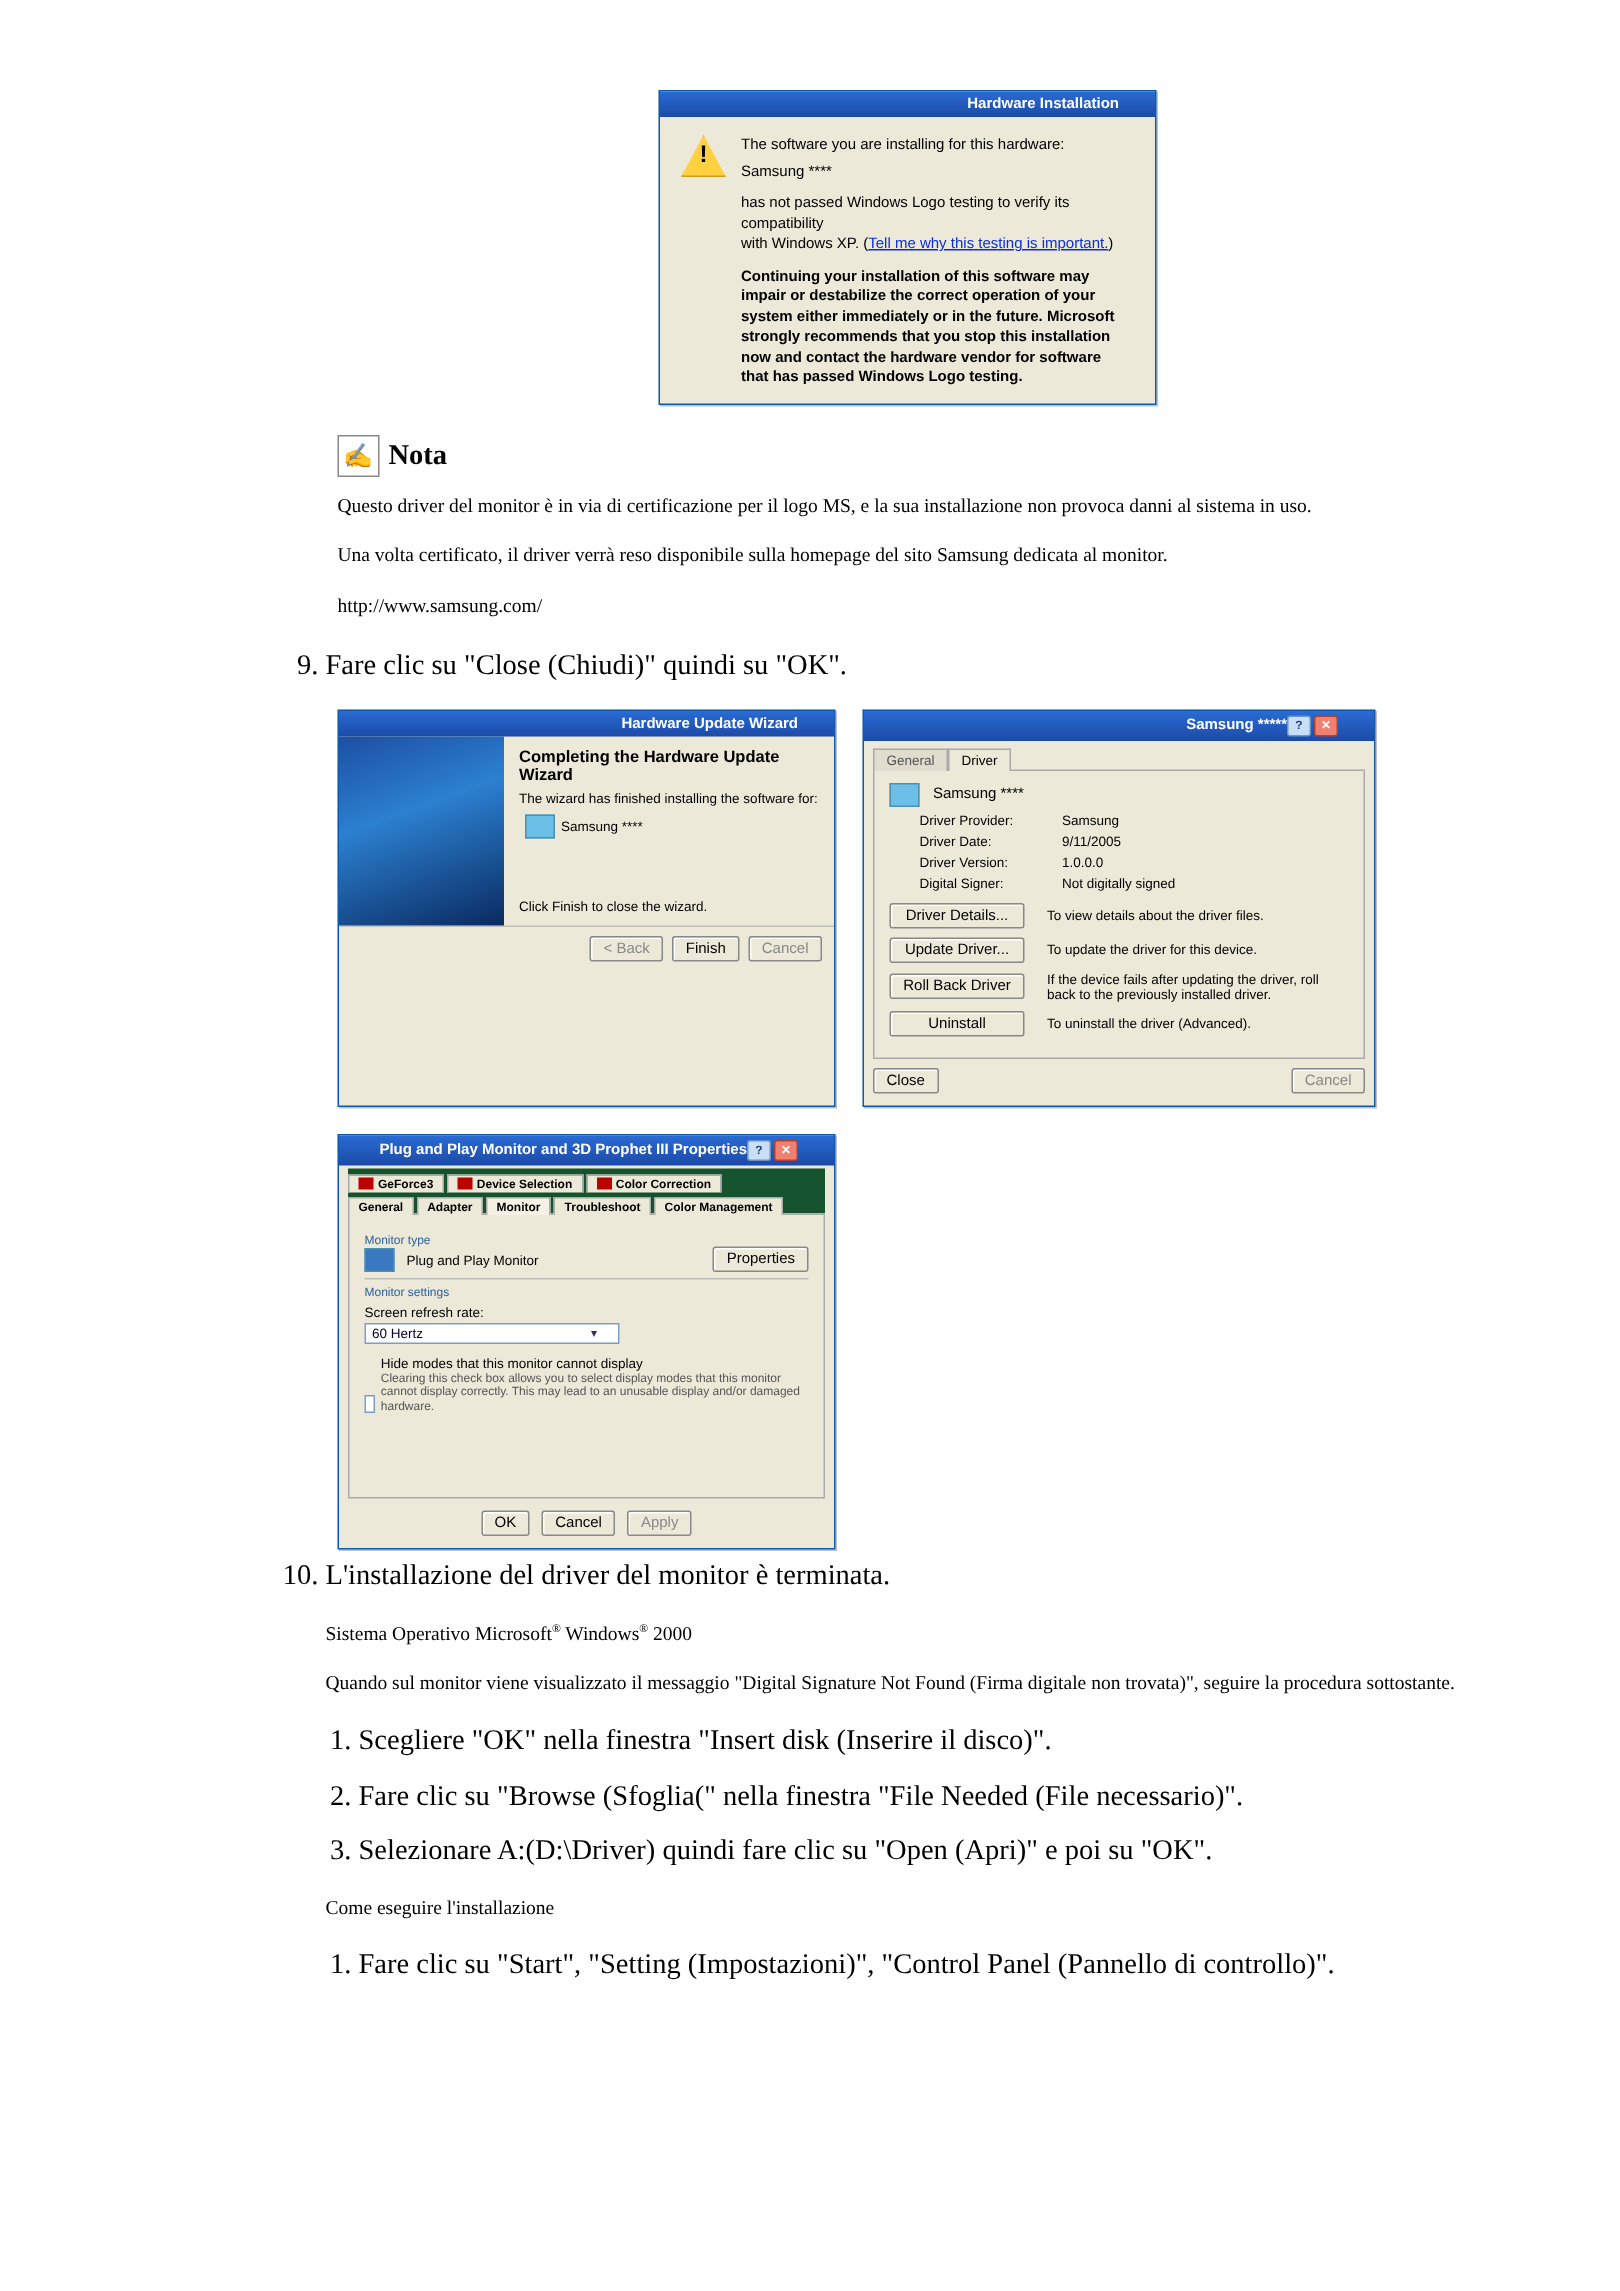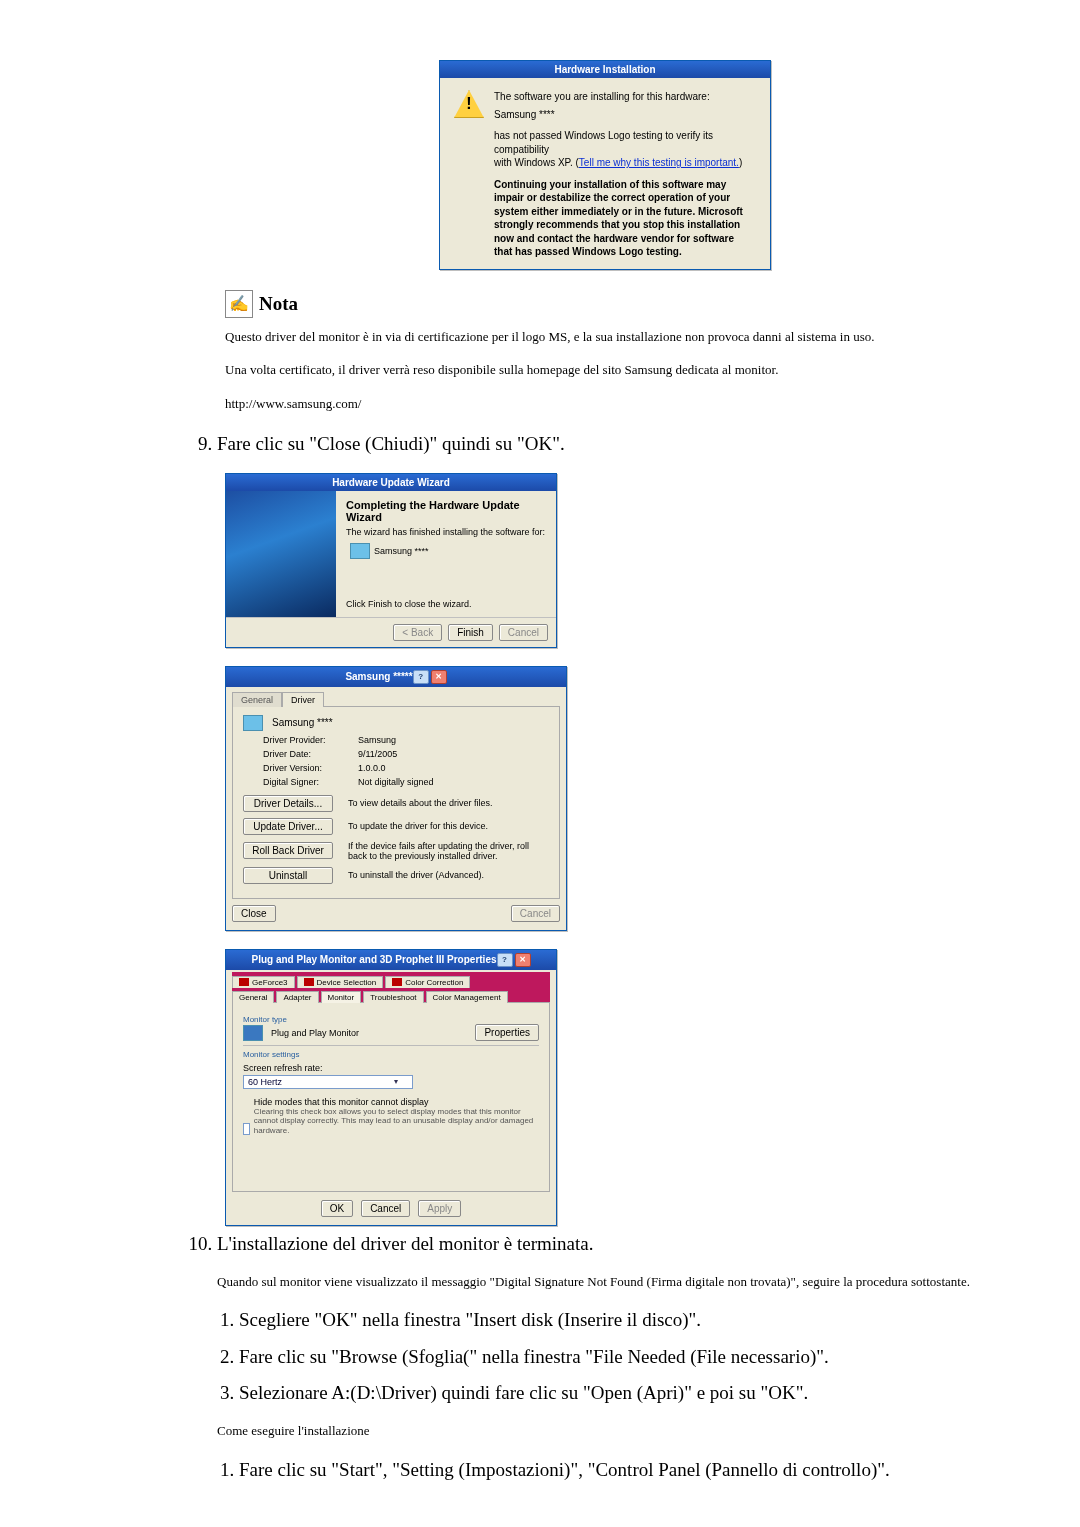--- a/index.html
+++ b/index.html
@@ -20,39 +20,38 @@
     font-size: 19px;
     margin-bottom: 28px;
   }
   .indent-block {
     margin-left: 130px;
   }
   .figure-row {
     display: flex;
     gap: 18px;
     margin: 6px 0 18px 0;
-    flex-direction: column;
   }
 
   
   .win-dialog {
     border: 1px solid #0a5ab0;
     background: #ece9d8;
     font-family: Tahoma, Verdana, sans-serif;
     font-size: 10px;
     color: #000;
     box-shadow: 1px 1px 0 rgba(0,0,0,0.25);
   }
   .win-titlebar {
     background: linear-gradient(#2a6bd3, #1c4aa8);
     color: #fff;
     font-weight: bold;
-    padding: 3px 6px;
+    padding: 3px 24px;
     display: flex;
-    justify-content: center;
+    justify-content: flex-end;
     align-items: center;
     font-size: 10px;
   }
   .win-titlebar-buttons {
     display: flex;
     gap: 2px;
   }
   .tb-btn {
     width: 14px; height: 12px;
     background: #c8dff7;
@@ -133,21 +132,21 @@
     border:1px solid #aaa; border-bottom:none;
     position:relative; top:1px;
   }
   .tab-strip .tab.inactive { background:#e0ddcf; color:#555; }
   .driver-pane { border:1px solid #aaa; padding:8px 10px; background:#ece9d8; }
   .drv-grid { display:grid; grid-template-columns: 95px 1fr; row-gap:4px; font-size:9px; margin:4px 0 8px 20px;}
   .drv-row-btn { display:grid; grid-template-columns: 95px 1fr; column-gap:10px; align-items:center; margin-bottom:6px; font-size:9px;}
   .drv-row-btn .win-btn { width: 90px; text-align:center; padding:2px 0; }
 
   .prop3d { width: 330px; }
-  .tabs3d { display:flex; flex-wrap:wrap; font-size:8px; background:#be185d; padding-top:3px;}
+  .tabs3d { display:flex; flex-wrap:wrap; font-size:8px; background:#14532d; padding-top:3px;font-weight:bold;}
   .tabs3d .tab {
     padding:1px 6px; border:1px solid #aaa; border-bottom:none;
     background:#ece9d8; margin-right:2px; position:relative; top:1px;
     display:flex; align-items:center; gap:3px;
   }
   .tabicon { width:10px;height:8px;background:#b00; display:inline-block; }
   .prop-body { border:1px solid #aaa; padding:8px 10px 8px 10px; background:#ece9d8; font-size:9px; }
   .grp-label { color:#2a60a0; font-size:8px; margin-top:4px; }
   .hr { border-top:1px solid #bbb; margin:4px 0; }
   .select {
@@ -346,20 +345,23 @@
         </div>
       </div>
     </div>
   </div>
 
   <ol class="steps" start="10" style="margin-left:100px">
     <li>L'installazione del driver del monitor è terminata.</li>
   </ol>
 
   <div style="margin-left:122px">
+    <p class="body">
+      <span>Sistema Operativo Microsoft</span><span class="sup">®</span><span> Windows</span><span class="sup">®</span><span> 2000</span>
+    </p>
     <p class="body">Quando sul monitor viene visualizzato il messaggio "Digital Signature Not Found (Firma digitale non trovata)", seguire la procedura sottostante.</p>
   </div>
 
   <ol class="steps" style="margin-left:122px">
     <li>Scegliere "OK" nella finestra "Insert disk (Inserire il disco)".</li>
     <li>Fare clic su "Browse (Sfoglia(" nella finestra "File Needed (File necessario)".</li>
     <li>Selezionare A:(D:\Driver) quindi fare clic su "Open (Apri)" e poi su "OK".</li>
   </ol>
 
   <p class="body" style="margin-left:122px">Come eseguire l'installazione</p>

